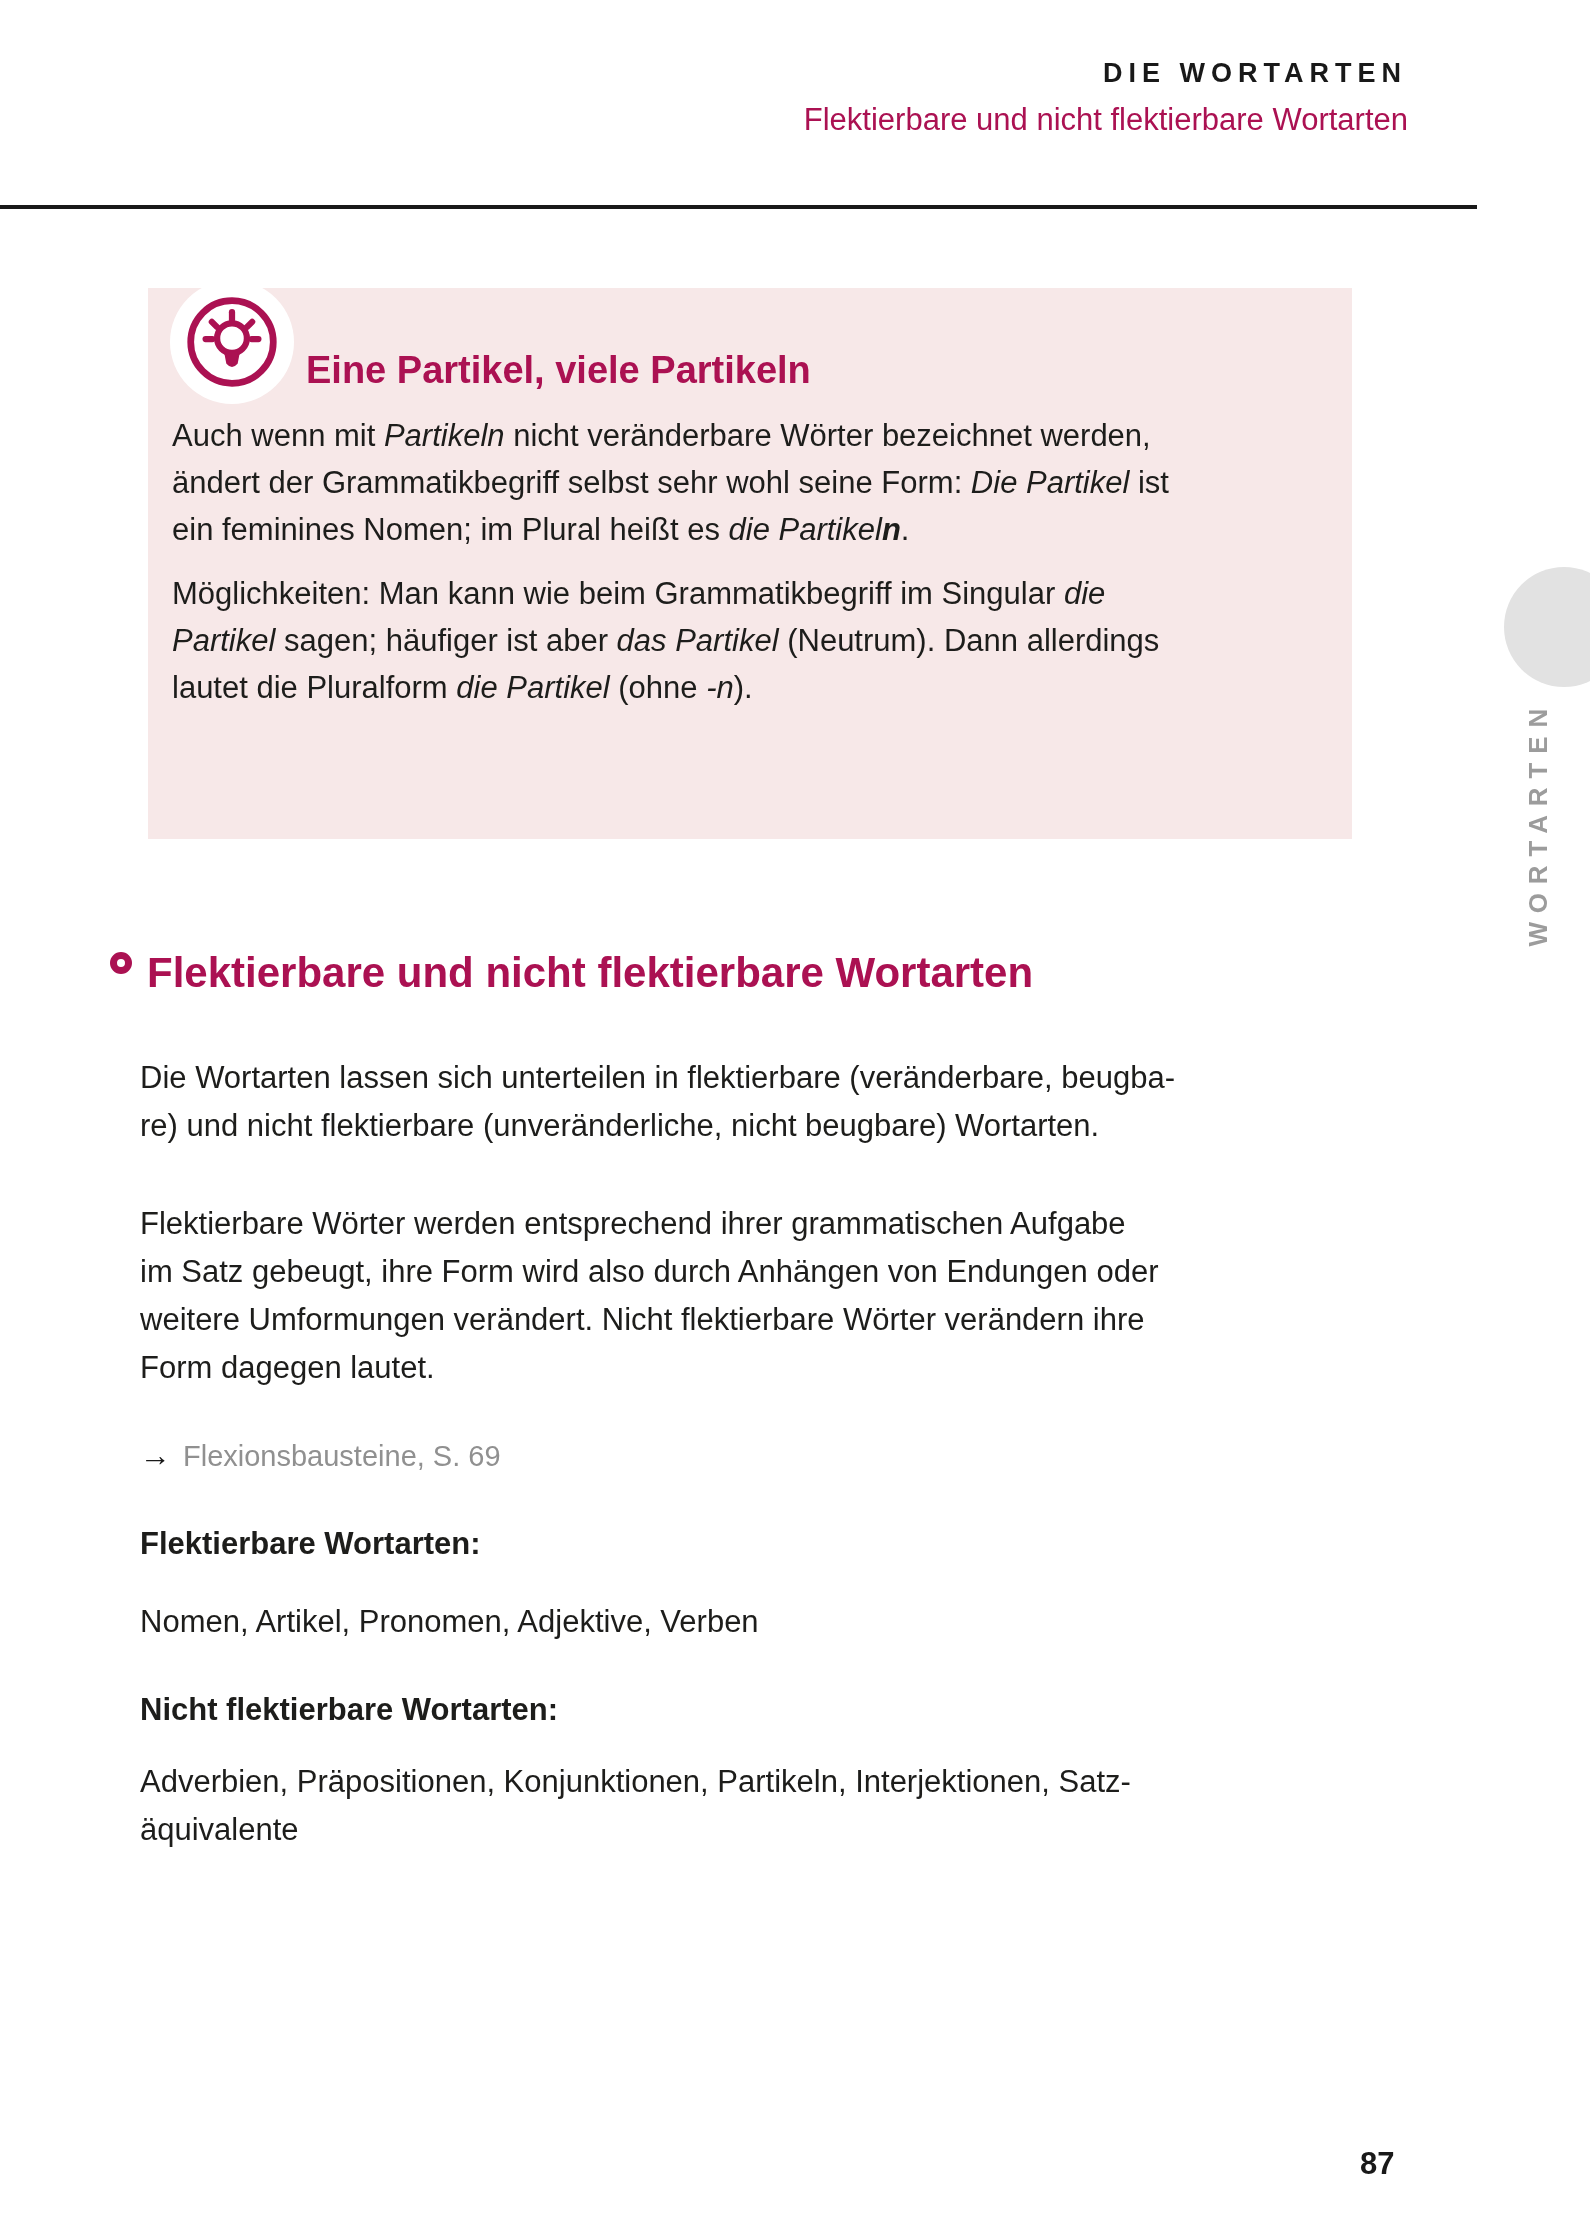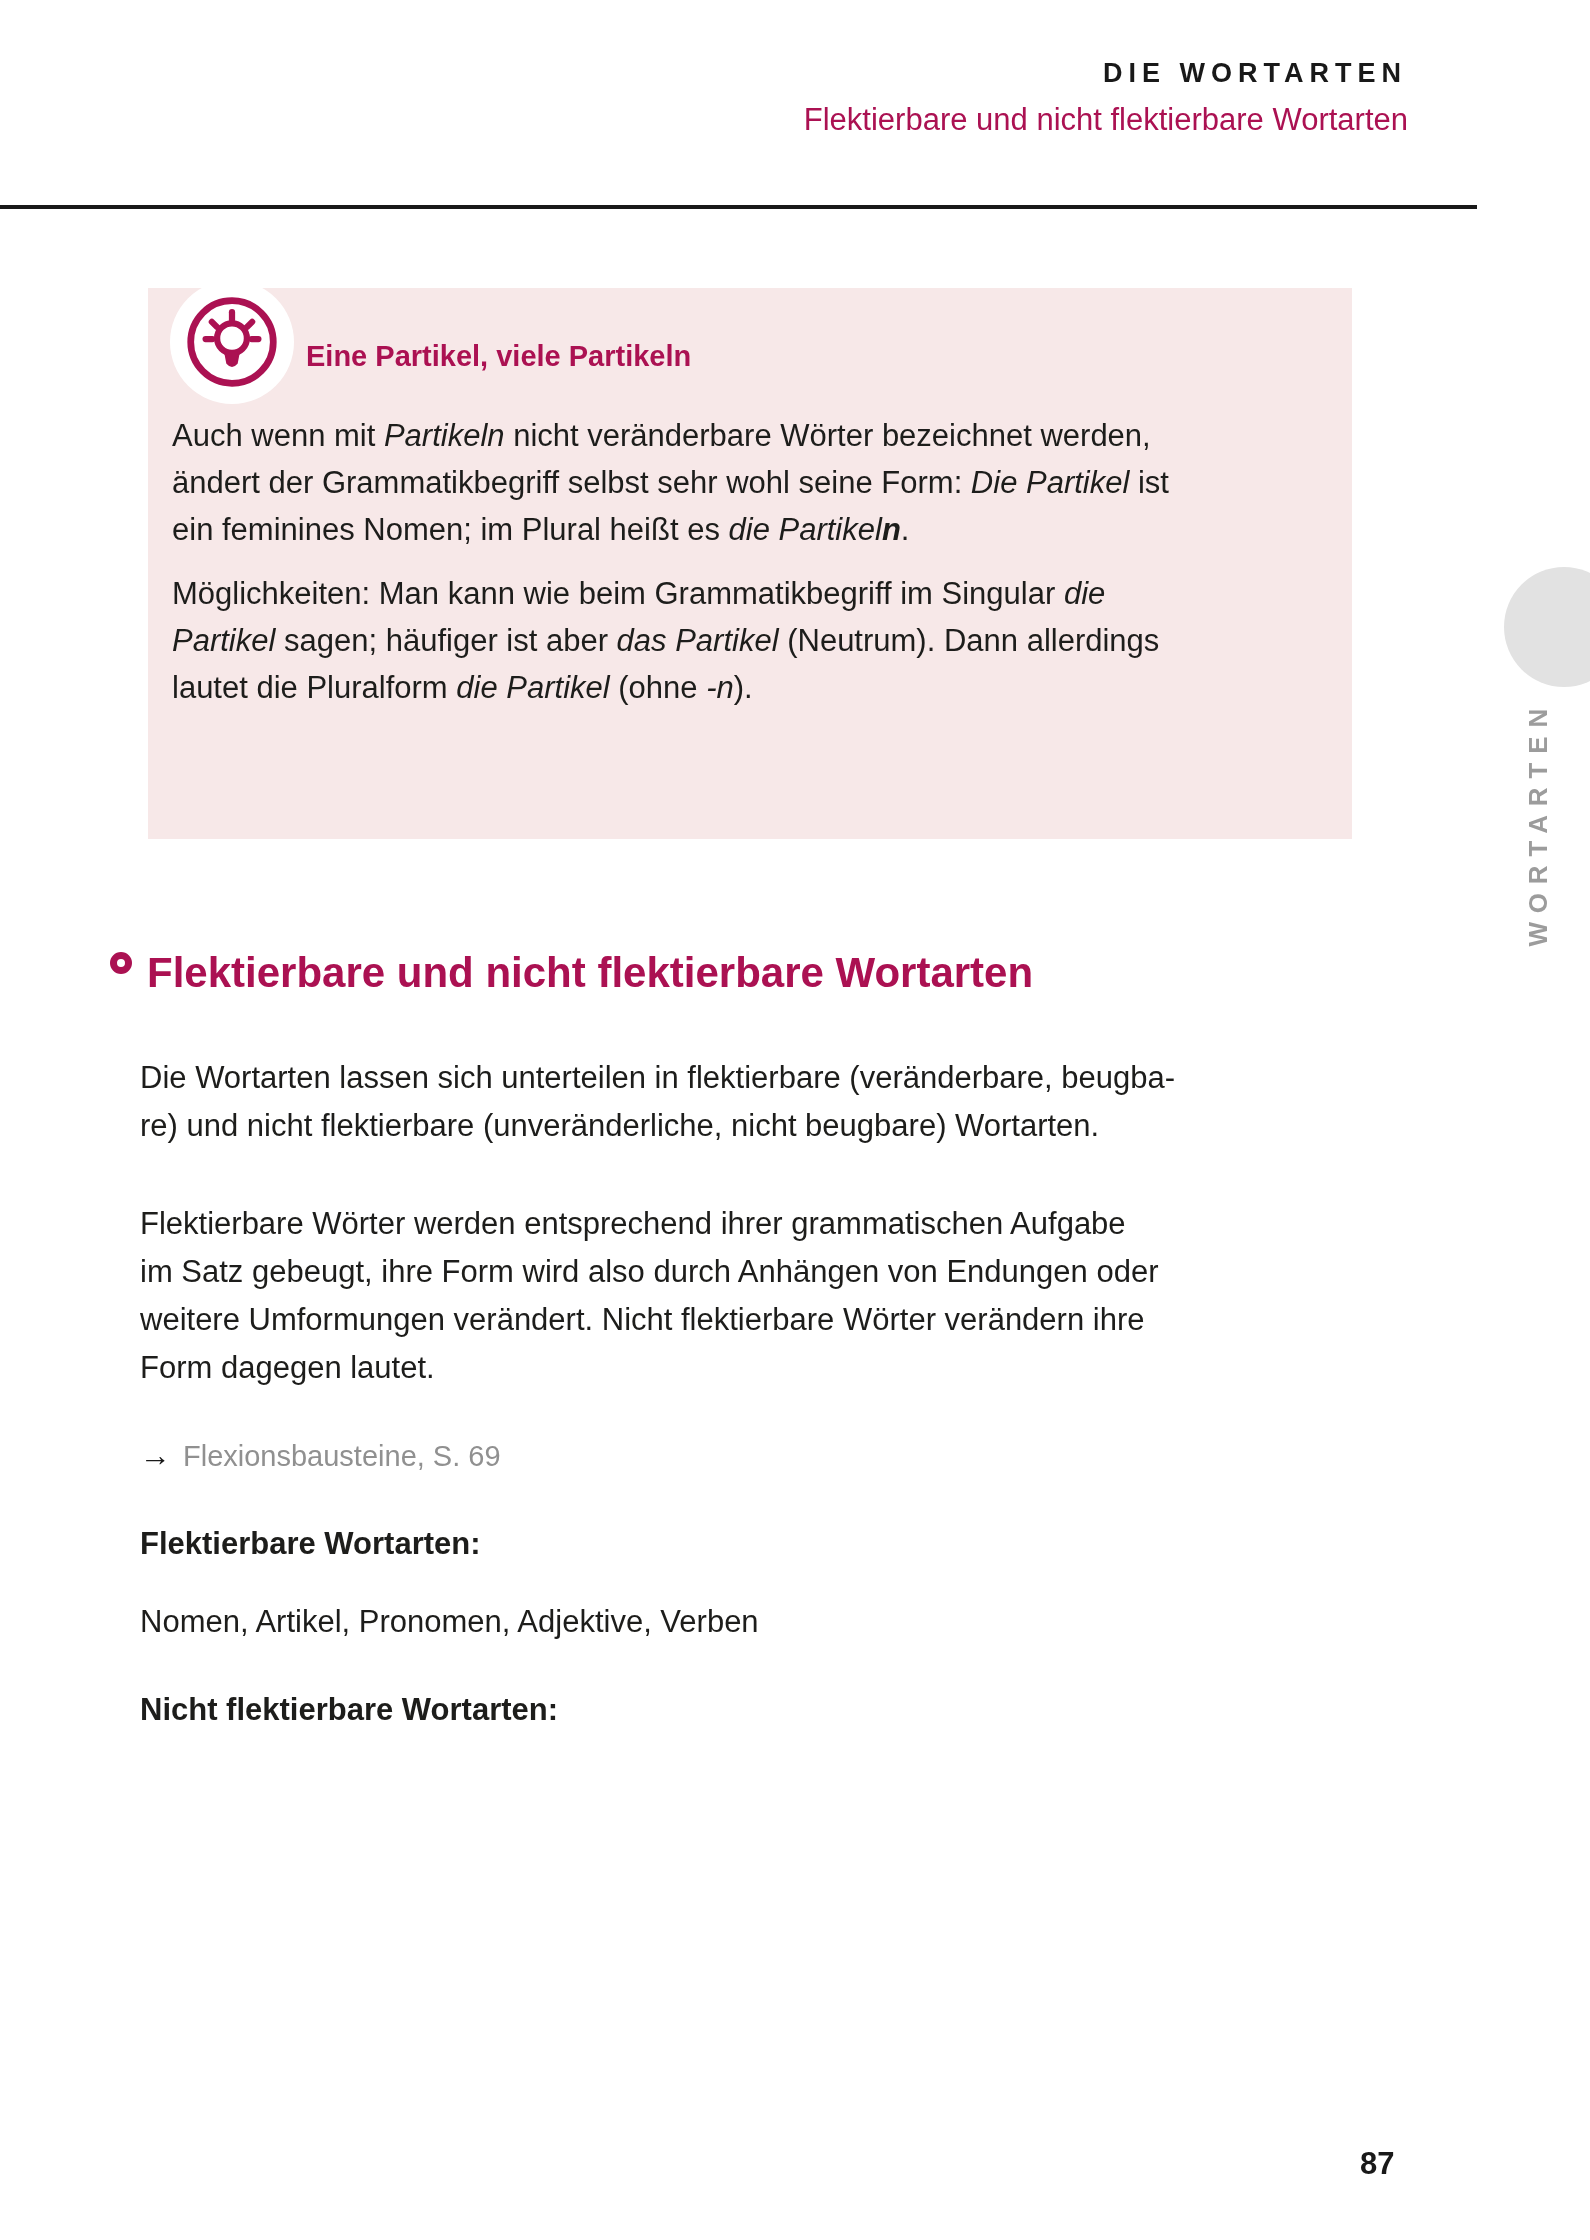--- a/index.html
+++ b/index.html
@@ -36,22 +36,22 @@
     width: 1204px; height: 551px;
     background: #f7e8e8;
   }
   .bulb-wrap {
     position: absolute; left: 22px; top: -8px;
     width: 124px; height: 124px; border-radius: 50%;
     background: #ffffff;
     display: flex; align-items: center; justify-content: center;
   }
   .infobox-title {
-    position: absolute; left: 158px; top: 52px;
-    font-size: 29px; font-weight: bold; color: #ab1152;
+    position: absolute; left: 158px; top: 61px;
+    font-size: 38px; font-weight: bold; color: #ab1152;
     white-space: nowrap;
   }
   .infobox-body { position: absolute; left: 24px; top: 124px; width: 1160px; }
   .box-para { margin-bottom: 17px; }
   .line { height: 47px; line-height: 47px; font-size: 31px; white-space: nowrap; }
   .st-i  { font-style: italic; }
   .st-bi { font-style: italic; font-weight: bold; }
 
   
   .edge-circle {
@@ -166,16 +166,20 @@
   <div class="xref">
     <span class="arrow">→</span><span>Flexionsbausteine, S. 69</span>
   </div>
 
   <div class="subhead sh1">Flektierbare Wortarten:</div>
   <div class="body-block wl1">
       <div class="line"><span>Nomen, Artikel, Pronomen, Adjektive, Verben</span></div>
     </div>
 
   <div class="subhead sh2">Nicht flektierbare Wortarten:</div>
+  <div class="body-block wl2">
+      <div class="line"><span>Adverbien, Präpositionen, Konjunktionen, Partikeln, Interjektionen, Satz-</span></div>
+      <div class="line"><span>äquivalente</span></div>
+    </div>
 
   <div class="page-number">87</div>
 
 </div>
 
 </body></html>

